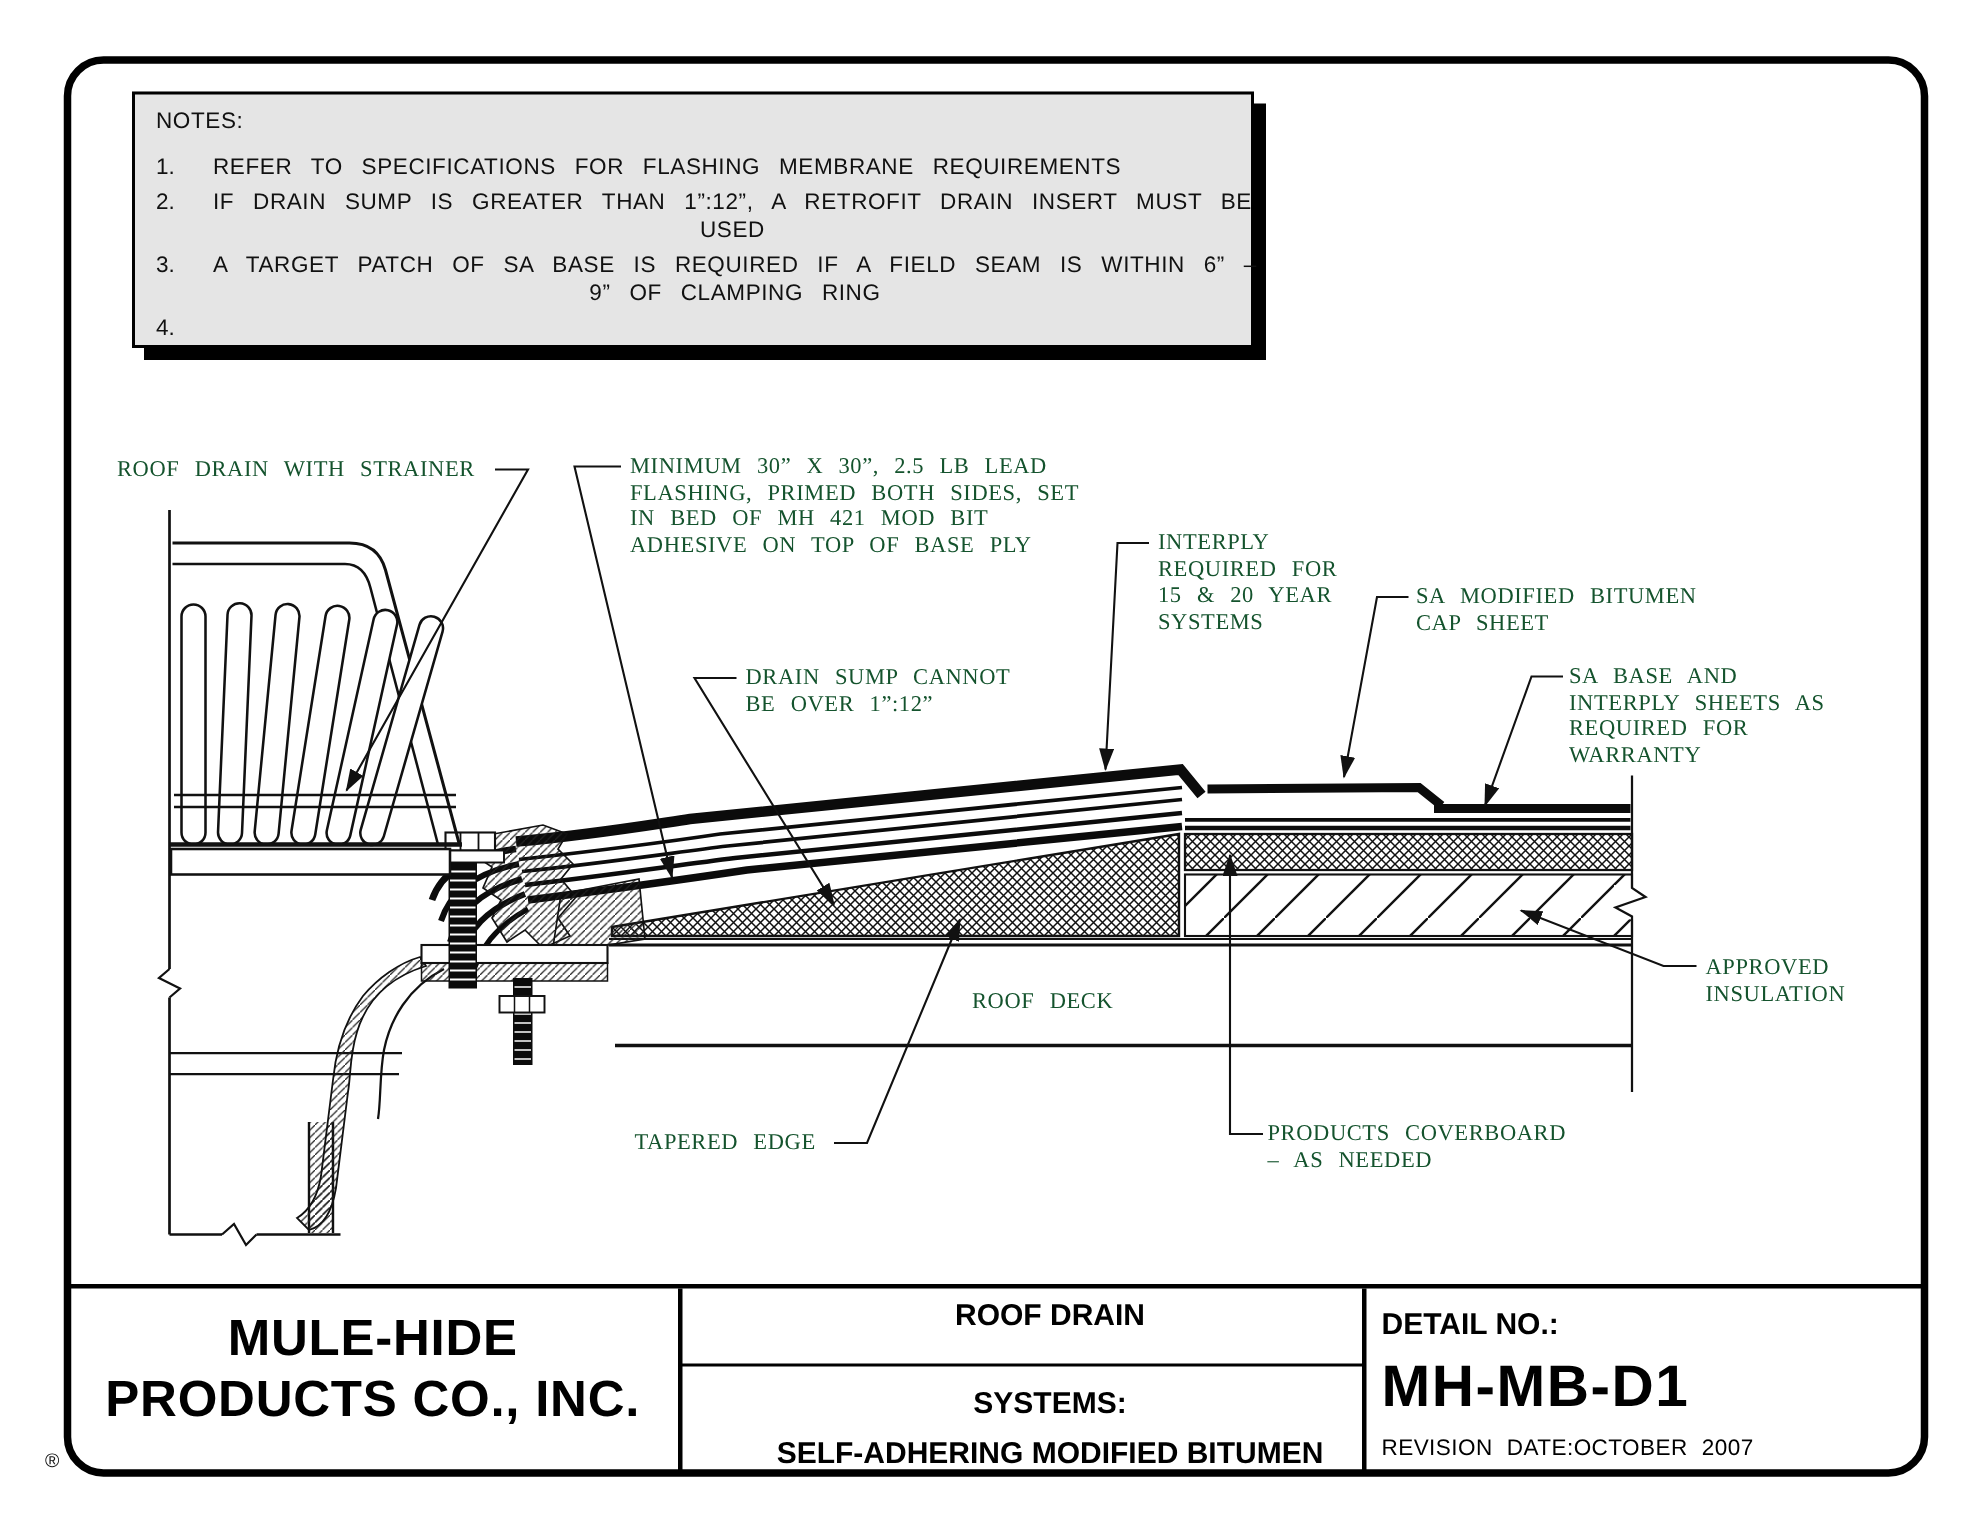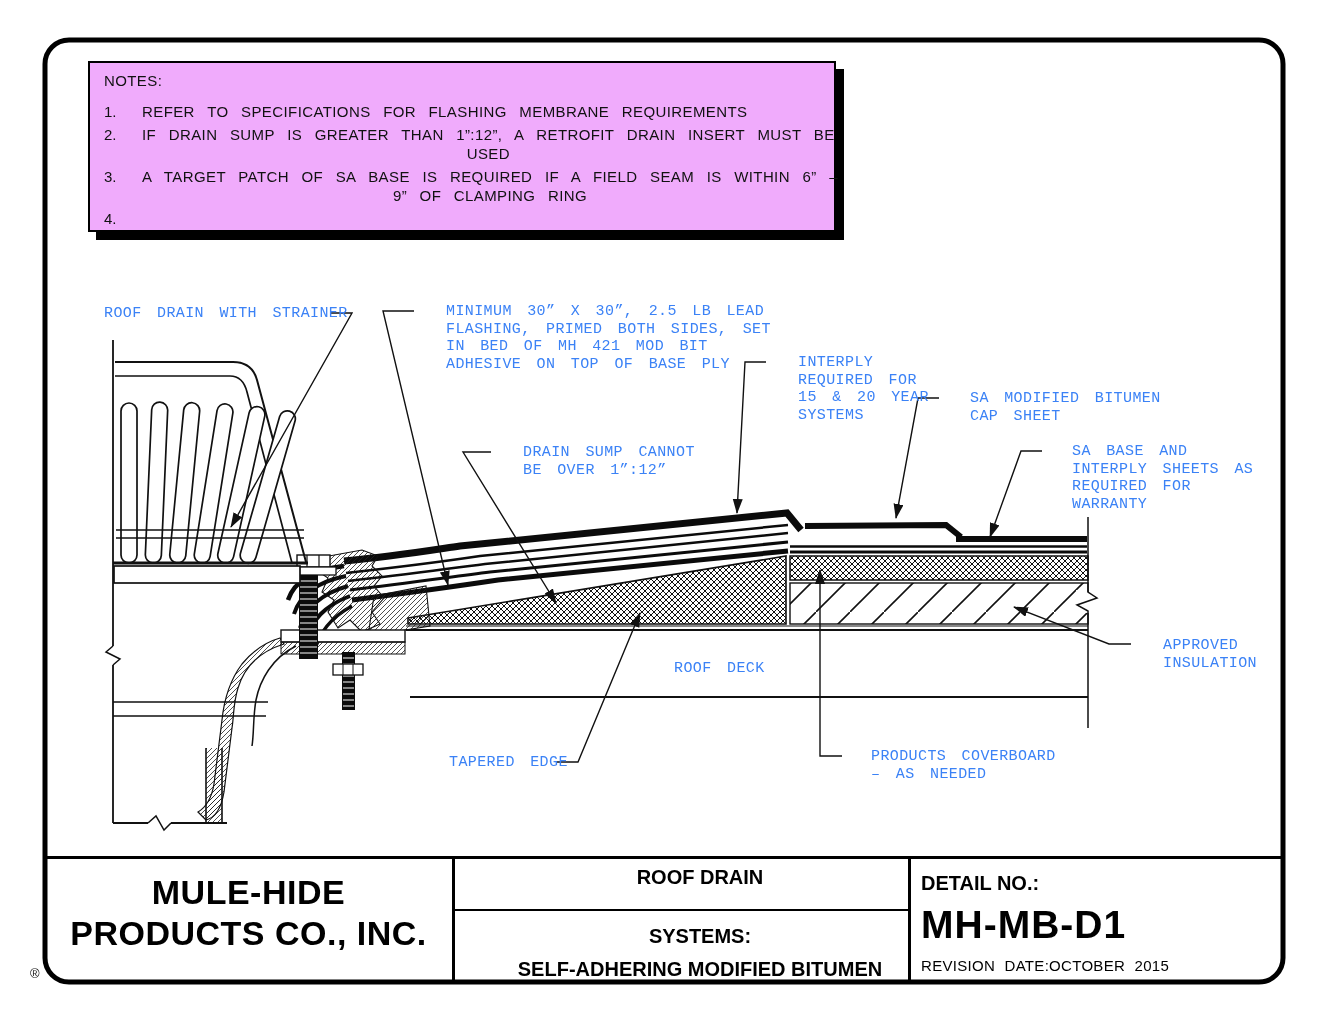--- a/index.html
+++ b/index.html
@@ -1,24 +1,24 @@
 <!DOCTYPE html>
 <html><head>
 <meta charset="utf-8">
 <style>
   html,body{margin:0;padding:0;background:#fff;}
   .page{position:relative;width:1320px;height:1020px;background:#fff;overflow:hidden;
         font-family:"Liberation Sans",sans-serif;color:#111;}
   svg.draw{position:absolute;left:0;top:0;z-index:1;}
   
-  .cad{position:absolute;z-index:2;font-family:Liberation Mono, monospace;font-size:15px;
-       letter-spacing:.4px;word-spacing:6px;color:#3b82f6;line-height:17.5px;white-space:nowrap;margin-left:26px;}
+  .cad{position:absolute;z-index:2;font-family:Liberation Serif, serif;font-size:15px;
+       letter-spacing:.4px;word-spacing:6px;color:#14532d;line-height:17.5px;white-space:nowrap;}
   .callout div{white-space:nowrap;}
   
-  .notes-box{position:absolute;left:88px;top:61px;width:748px;height:171px;background:#f0abfc;
+  .notes-box{position:absolute;left:88px;top:61px;width:748px;height:171px;background:#e5e5e5;
              border:2px solid #000;box-shadow:8px 8px 0 #000;z-index:2;box-sizing:border-box;
              padding:9px 8px 0 14px;}
   .notes-title{font-size:15px;letter-spacing:.4px;word-spacing:8px;margin-bottom:13px;}
   .note-row{display:flex;margin-bottom:4px;}
   .note-num{width:38px;flex:0 0 38px;font-size:15px;line-height:19px;}
   .note-lines{font-size:15px;line-height:19px;letter-spacing:.4px;word-spacing:8px;text-align:center;}
   .note-lines div{white-space:nowrap;}
   
   .tb-line{position:absolute;background:#000;z-index:3;}
   .tb-text{position:absolute;z-index:4;font-family:"Liberation Sans",sans-serif;color:#000;}
@@ -245,17 +245,17 @@
     <div>PRODUCTS CO., INC.</div>
   </div>
 
   <div class="tb-text tb-mid" style="top:866px">ROOF DRAIN</div>
   <div class="tb-text tb-mid" style="top:925px">SYSTEMS:</div>
   <div class="tb-text tb-mid" style="top:958px">SELF-ADHERING MODIFIED BITUMEN</div>
 
   <div class="tb-text tb-detail-label">DETAIL NO.:</div>
   <div class="tb-text tb-detail-no">MH-MB-D1</div>
   <div class="tb-text tb-revision">
-    <span>REVISION  DATE:</span><span>OCTOBER  2015</span>
+    <span>REVISION  DATE:</span><span>OCTOBER  2007</span>
   </div>
 
   <div class="reg-mark">®</div>
 </div>
 
 </body></html>

